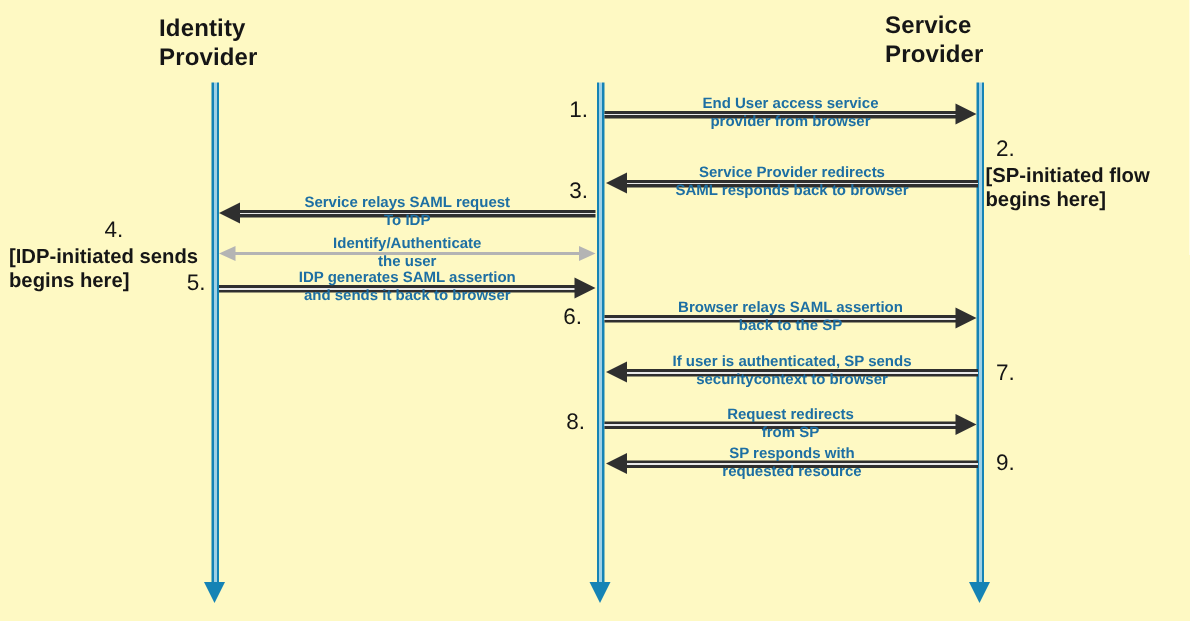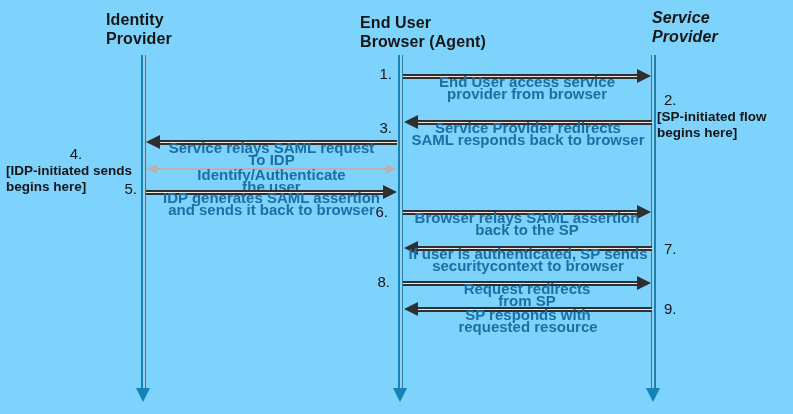--- a/index.html
+++ b/index.html
@@ -1,17 +1,17 @@
 <!DOCTYPE html>
 <html><head>
 <meta charset="utf-8">
 <style>
   html,body { margin:0; padding:0; background:#ffffff; }
   .stage {
-    position:relative; width:793px; height:414px; background:#7dd3fc;
+    position:relative; width:793px; height:414px; background:#fef9c3;
     font-family:"Liberation Sans", sans-serif; color:#1a1a1a; overflow:hidden;
   }
   .pre { white-space:pre-line;font-weight:bold; }
 
   
   .actor-label {
     position:absolute; font-size:16px; line-height:19px; font-weight:600;
     color:#161616; letter-spacing:0.1px;
   }
 
@@ -38,22 +38,22 @@
     position:absolute; right:0; top:-7px; width:0; height:0;
     border-top:7px solid transparent; border-bottom:7px solid transparent;
     border-left:14px solid #2f2f2f;
   }
   .head-left {
     position:absolute; left:0; top:-7px; width:0; height:0;
     border-top:7px solid transparent; border-bottom:7px solid transparent;
     border-right:14px solid #2f2f2f;
   }
   .msg-label {
-    position:absolute; left:0; right:0; top:12px; transform:translateY(-50%);
-    text-align:center; font-size:15px; line-height:12px; font-weight:bold;
+    position:absolute; left:0; right:0; top:0; transform:translateY(-50%);
+    text-align:center; font-size:10px; line-height:12px; font-weight:bold;
     color:#1d6fa3; white-space:pre-line;
   }
 
   
   .msg.gray .shaft {
     left:10px; right:10px; top:-1px; height:2px; background:#b4b4b4;
   }
   .gray-head-left {
     position:absolute; left:0; top:-5px; width:0; height:0;
     border-top:5px solid transparent; border-bottom:5px solid transparent;
@@ -74,23 +74,21 @@
   .note .note-num { font-size:15px; margin-bottom:1px; }
   .note.idp .note-num { text-align:center; }
 </style>
 </head>
 <body>
 
 <div class="stage">
 
   <div class="actor-label pre" style="left:106px; top:10px;">Identity
 Provider</div>
-  <div class="actor-label pre" style="left:360px; top:13px;">End User
-Browser (Agent)</div>
-  <div class="actor-label pre" style="left:652px; top:8px;font-style:italic;">Service
+  <div class="actor-label pre" style="left:590px; top:8px;">Service
 Provider</div>
 
   <div class="lifeline" style="left:141px;"></div>
   <div class="lifeline-head" style="left:136px;"></div>
   <div class="lifeline" style="left:398px;"></div>
   <div class="lifeline-head" style="left:393px;"></div>
   <div class="lifeline" style="left:651px;"></div>
   <div class="lifeline-head" style="left:646px;"></div>
 
   <div class="msg to-right" style="left:403px; top:76px; width:248px;">

